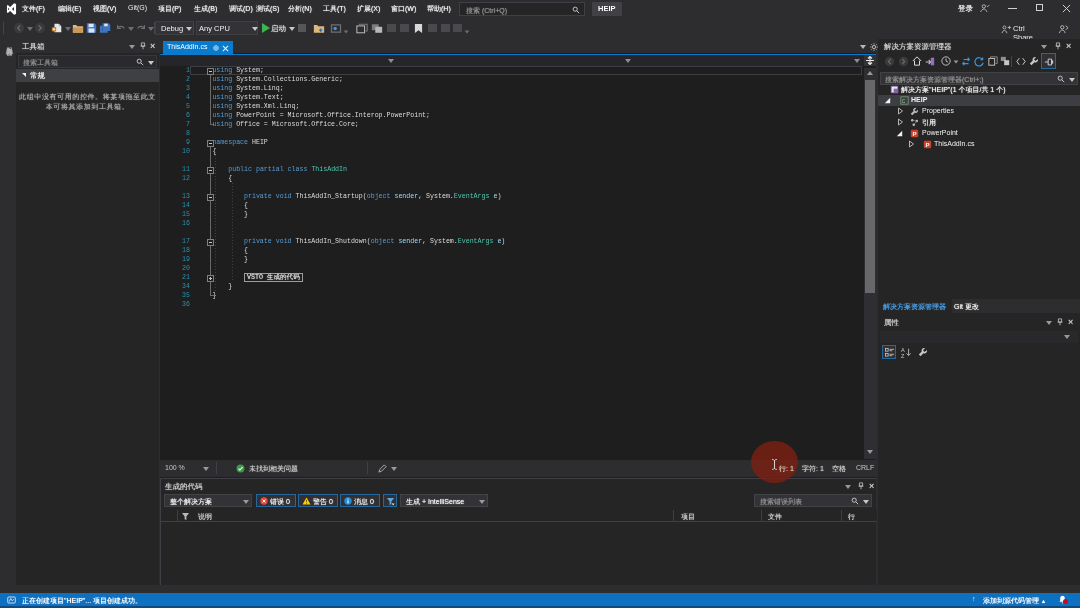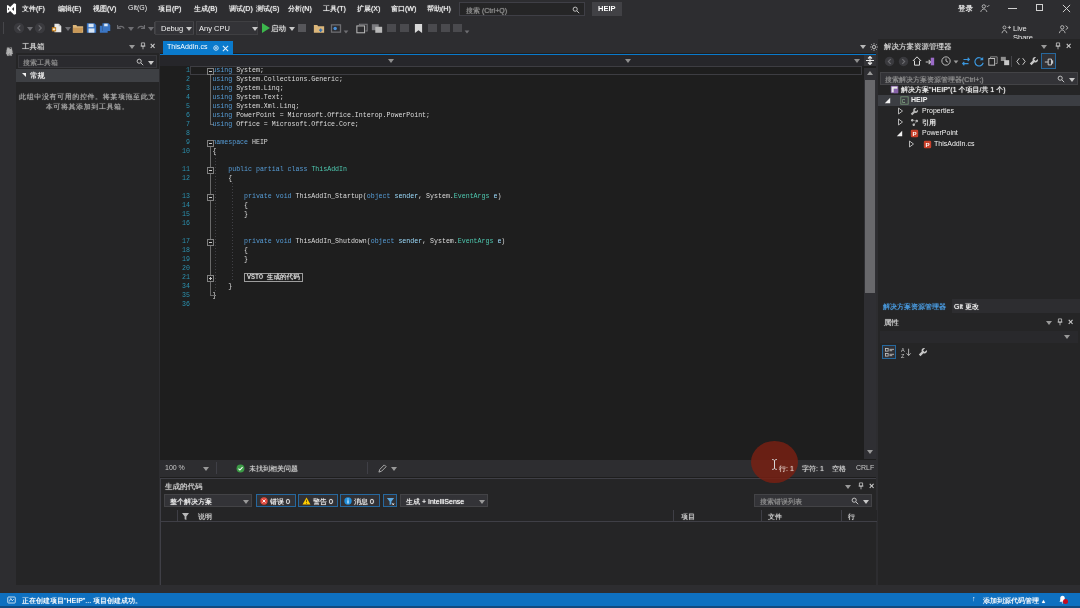--- a/index.html
+++ b/index.html
@@ -166,21 +166,21 @@
     <rect class="abs" style="left:428px;top:6px;width:9px;height:8px;background:#4a4a4e;"></rect>
     <rect class="abs" style="left:441px;top:6px;width:9px;height:8px;background:#4a4a4e;"></rect>
     <rect class="abs" style="left:453px;top:6px;width:9px;height:8px;background:#4a4a4e;"></rect>
     <div class="carr" style="left:464px;top:12px;border-top-color:#6e6e72;transform:scale(0.8);"></div>
 
     <svg class="abs" style="left:1001px;top:7px" width="11" height="9" viewBox="0 0 13 11">
       <circle cx="4" cy="3" r="1.8" fill="none" stroke="#c8c8c8" stroke-width="1"></circle>
       <path d="M1 10c.5-2.4 2-3.4 3-3.4s2.5 1 3 3.4" fill="none" stroke="#c8c8c8" stroke-width="1"></path>
       <path d="M8 3h4M10 1v4" stroke="#c8c8c8" stroke-width="1"></path>
     </svg>
-    <div class="abs" style="left:1013px;top:6px;font-size:7.5px;color:#e8e8e8;">Live Share</div>
+    <div class="abs" style="left:1013px;top:6px;font-size:7.5px;color:#e8e8e8;">Ctrl Share</div>
     <svg class="abs" style="left:1058px;top:6px" width="11" height="10" viewBox="0 0 13 12">
       <circle cx="5" cy="4" r="2" fill="none" stroke="#c8c8c8" stroke-width="1"></circle>
       <path d="M1.5 11c.6-2.6 2.2-3.8 3.5-3.8S7.9 8.4 8.5 11" fill="none" stroke="#c8c8c8" stroke-width="1"></path>
       <path d="M9 2l3 2.5L9 7" fill="none" stroke="#c8c8c8" stroke-width="1"></path>
     </svg>
   </div>
 
   <div class="abs" style="left:0;top:39px;width:16px;height:546px;background:#2d2d30;">
     <div class="cjk" style="position:absolute;left:4px;top:3px;font-size:7px;color:#b5b5b5;writing-mode:vertical-rl;letter-spacing:0.5px;">服务器</div>
   </div>

